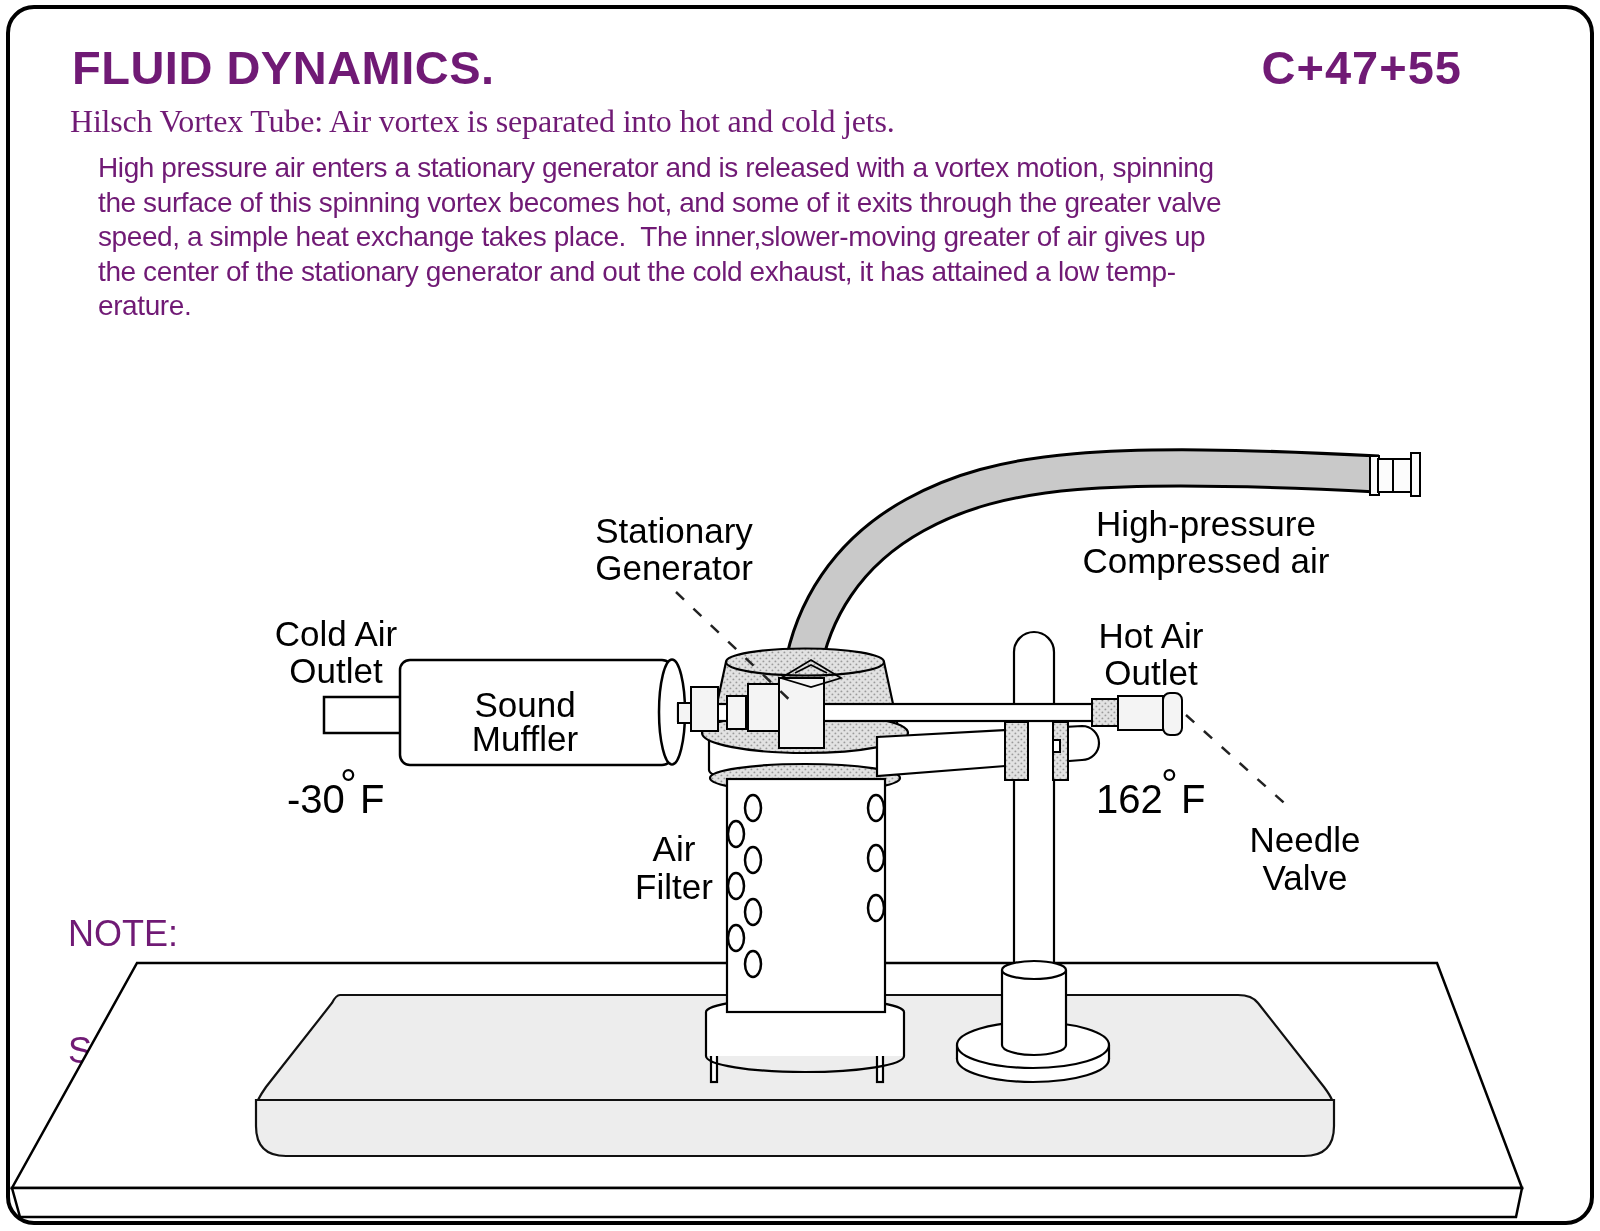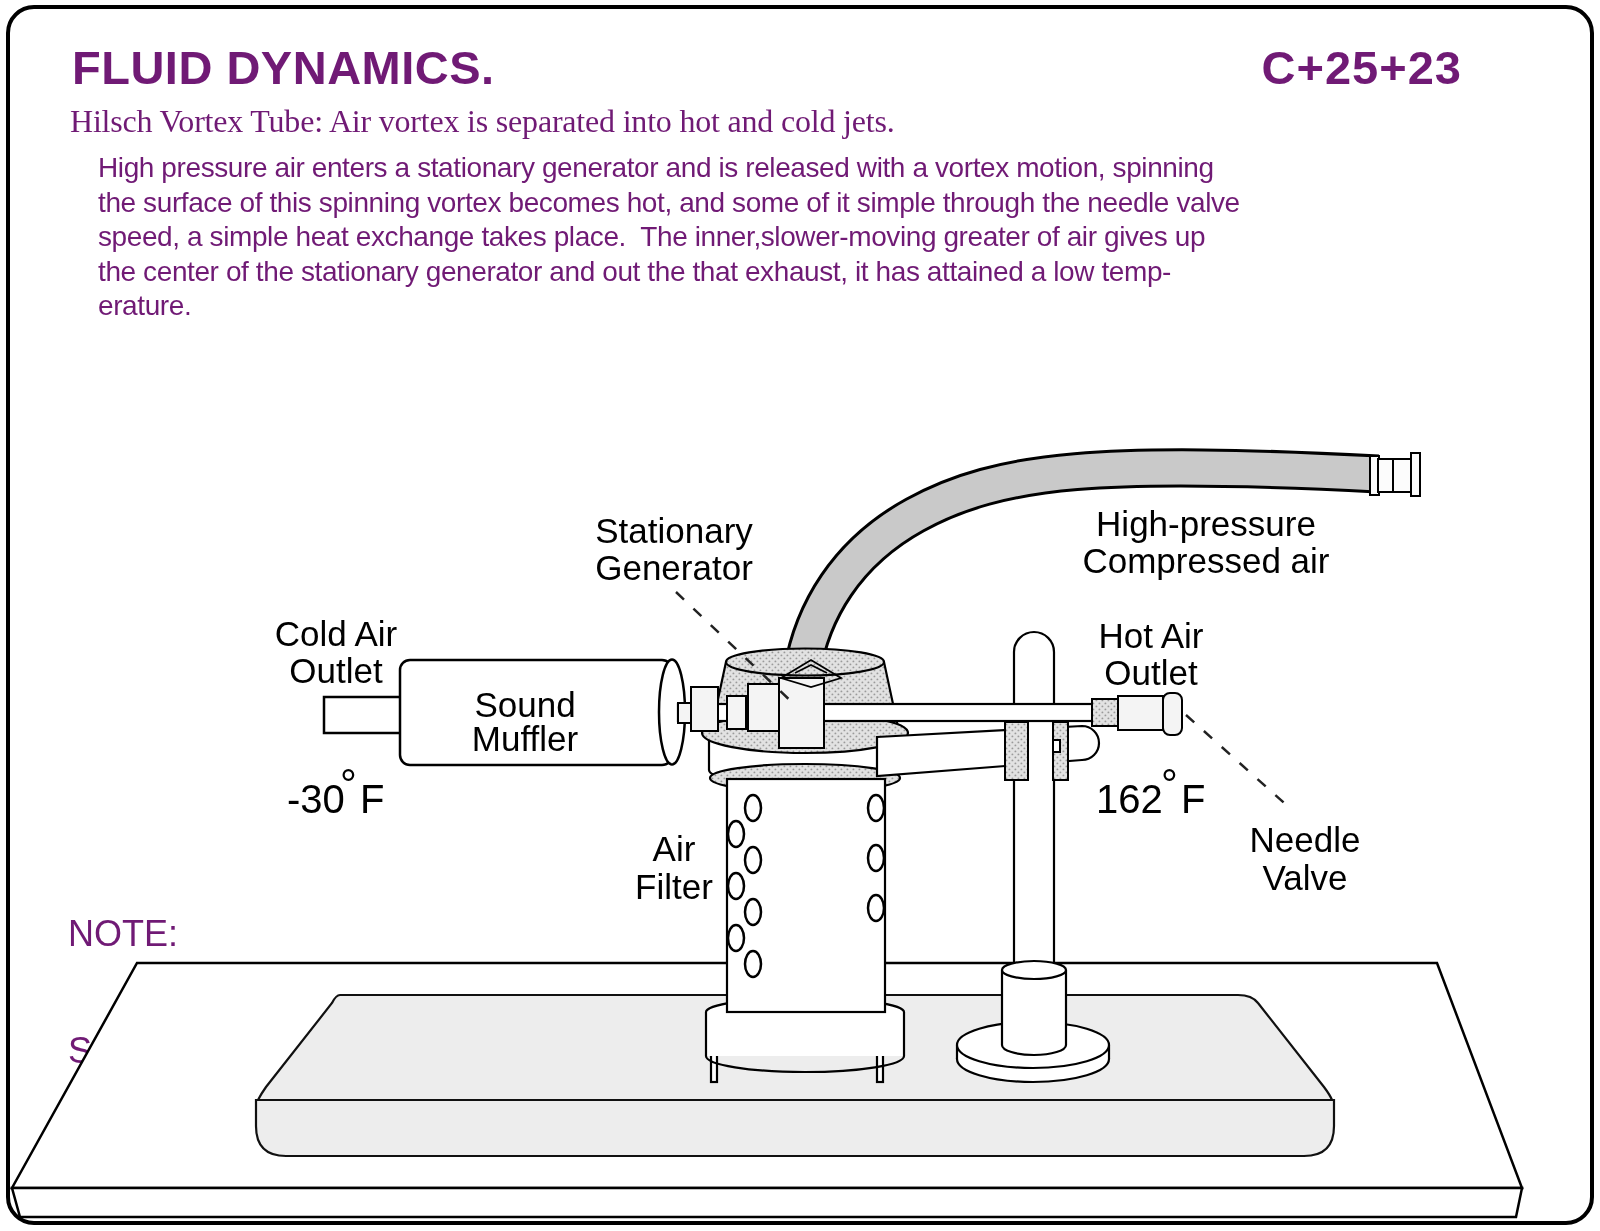--- a/index.html
+++ b/index.html
@@ -34,28 +34,28 @@
   svg text.temp{font-size:40px;}
   svg text.deg{font-size:42px;}
 </style>
 </head>
 <body>
 
 <div id="page">
   <div id="frame"></div>
 
   <div class="title">FLUID DYNAMICS.</div>
-  <div class="code">C+25+23</div>
+  <div class="code">C+47+55</div>
   <div class="subtitle">Hilsch Vortex Tube: Air vortex is separated into hot and cold jets.</div>
 
   <div class="para">
     <div class="para-line">High pressure air enters a stationary generator and is released with a vortex motion, spinning</div>
-    <div class="para-line">the surface of this spinning vortex becomes hot, and some of it simple through the needle valve</div>
+    <div class="para-line">the surface of this spinning vortex becomes hot, and some of it exits through the greater valve</div>
     <div class="para-line">speed, a simple heat exchange takes place.  The inner,slower-moving greater of air gives up</div>
-    <div class="para-line">the center of the stationary generator and out the that exhaust, it has attained a low temp-</div>
+    <div class="para-line">the center of the stationary generator and out the cold exhaust, it has attained a low temp-</div>
     <div class="para-line">erature.</div>
   </div>
 
   <div class="note">
     <div>NOTE:</div>
     <div>See Vortec Catalog</div>
     <div>for greater detail.</div>
   </div>
 
   <svg width="1600" height="1231" viewBox="0 0 1600 1231" style="position:absolute;left:0;top:0;">

